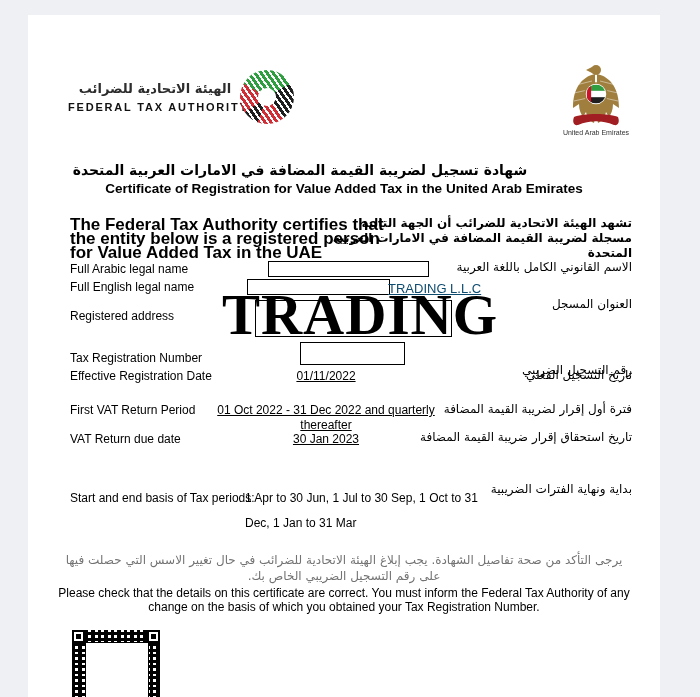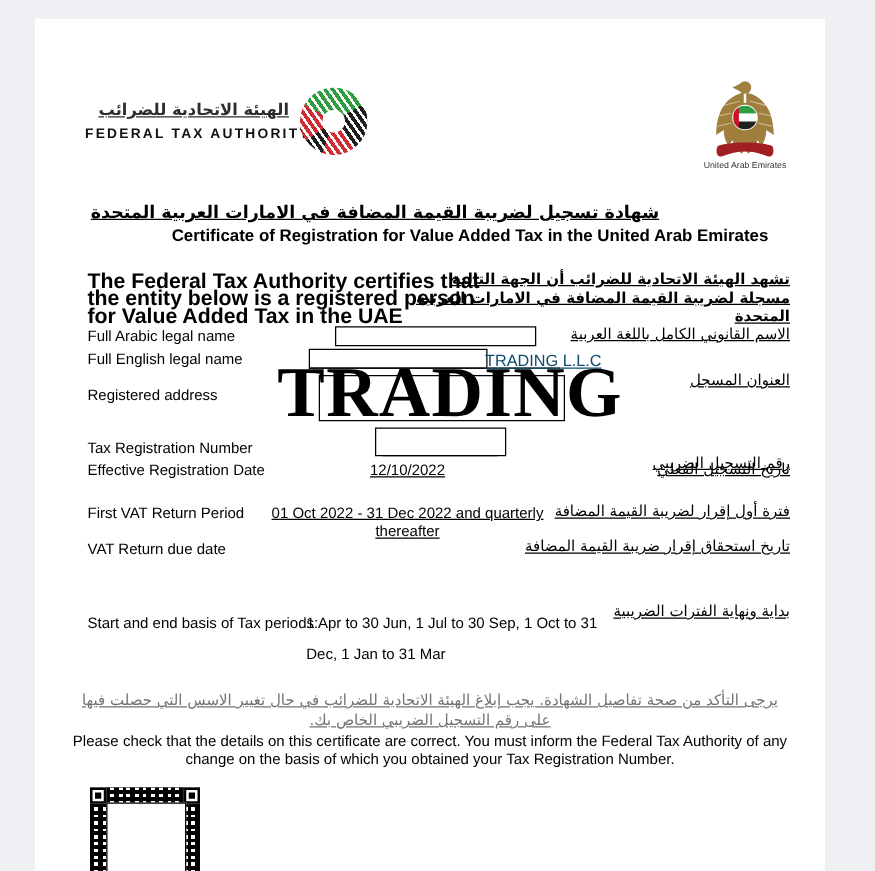--- a/index.html
+++ b/index.html
@@ -1,31 +1,31 @@
 <!DOCTYPE html>
 <html><head>
 <meta charset="utf-8">
 <style>
   html,body{margin:0;padding:0;}
   body{font-family:"Liberation Sans",sans-serif;background:#eef0f3;}
   .stage{position:relative;width:700px;height:697px;background:#eef0f3;overflow:hidden;}
   .paper{position:absolute;left:28px;top:15px;width:632px;height:682px;background:#ffffff;}
   .abs{position:absolute;}
-  .ar{font-family:"DejaVu Sans",sans-serif;text-decoration:underline;}
+  .ar{font-family:"DejaVu Sans",sans-serif;}
   
   .fta-name-ar{left:40px;top:66px;width:174px;text-align:center;font-size:13px;font-weight:bold;color:#2d2d2d;}
   .fta-name-en{left:40px;top:86px;width:180px;font-size:11px;font-weight:bold;letter-spacing:1.8px;white-space:nowrap;color:#111;}
   .fta-mark{left:212px;top:55px;width:54px;height:54px;border-radius:50%;
     background:
       repeating-linear-gradient(55deg, rgba(255,255,255,0) 0 3px, #fff 3px 5px),
       conic-gradient(from 0deg, #2f9e41 0 60deg, #1f1f1f 60deg 140deg, #cf2e36 140deg 200deg, #1f1f1f 200deg 235deg, #cf2e36 235deg 300deg, #2f9e41 300deg 360deg);}
   .fta-mark::after{content:"";position:absolute;inset:18px;border-radius:50%;background:#fff;}
   
   .title-ar{left:0;top:147px;width:544px;text-align:center;font-size:14px;font-weight:bold;color:#000;}
-  .title-en{left:0;top:166px;width:632px;text-align:center;font-size:13.5px;font-weight:bold;color:#000;padding-left:32px;}
+  .title-en{left:0;top:166px;width:632px;text-align:center;font-size:13.5px;font-weight:bold;color:#000;}
   .certify-en{left:42px;top:203px;width:335px;font-size:17px;font-weight:bold;line-height:14px;color:#000;}
   .certify-ar{right:28px;top:201px;width:305px;font-size:12px;font-weight:bold;line-height:15px;text-align:right;color:#000;}
   
   .lbl{left:42px;font-size:12px;color:#000;white-space:nowrap;}
   .albl{right:28px;font-size:12px;color:#000;text-align:right;white-space:nowrap;}
   .val{left:166px;width:264px;text-align:center;font-size:12px;line-height:15px;color:#000;}
   .u{text-decoration:underline;}
   .redact{background:#fff;border:1px solid #000;}
   .line{background:#000;height:1px;}
   .inlineval{font-size:13px;color:#0c4a6e;white-space:nowrap;}
@@ -107,22 +107,23 @@
     <div class="abs redact" style="left:219px;top:264px;width:141px;height:14px"></div>
     <div class="abs line" style="left:219px;top:279px;width:201px"></div>
     <div class="abs inlineval u" style="left:360px;top:266px">TRADING L.L.C</div>
 
     <div class="abs redact" style="left:227px;top:285px;width:195px;height:35px"></div>
     <div class="abs redact" style="left:272px;top:327px;width:103px;height:21px"></div>
     <div class="abs line" style="left:278px;top:349px;width:92px"></div>
 
     <div class="abs watermark">TRADING</div>
 
-    <div class="abs val u" style="top:354px">12/10/2022</div>
+    <div class="abs val u" style="top:354px">01/11/2022</div>
     <div class="abs val u" style="top:388px;left:172px;width:252px">01 Oct 2022 - 31 Dec 2022 and quarterly thereafter</div>
+    <div class="abs val u" style="top:417px">30 Jan 2023</div>
     <div class="abs tp" style="left:217px;top:476px">1 Apr to 30 Jun, 1 Jul to 30 Sep, 1 Oct to 31</div>
     <div class="abs tp" style="left:217px;top:501px">Dec, 1 Jan to 31 Mar</div>
 
     <div class="abs foot-ar ar" dir="rtl">يرجى التأكد من صحة تفاصيل الشهادة. يجب إبلاغ الهيئة الاتحادية للضرائب في حال تغيير الاسس التي حصلت فيها على رقم التسجيل الضريبي الخاص بك.</div>
     <div class="abs foot-en">Please check that the details on this certificate are correct. You must inform the Federal Tax Authority of any change on the basis of which you obtained your Tax Registration Number.</div>
 
     <div class="abs qr">
       <div class="f tl"></div>
       <div class="f tr"></div>
       <div class="qr-cover"></div>

